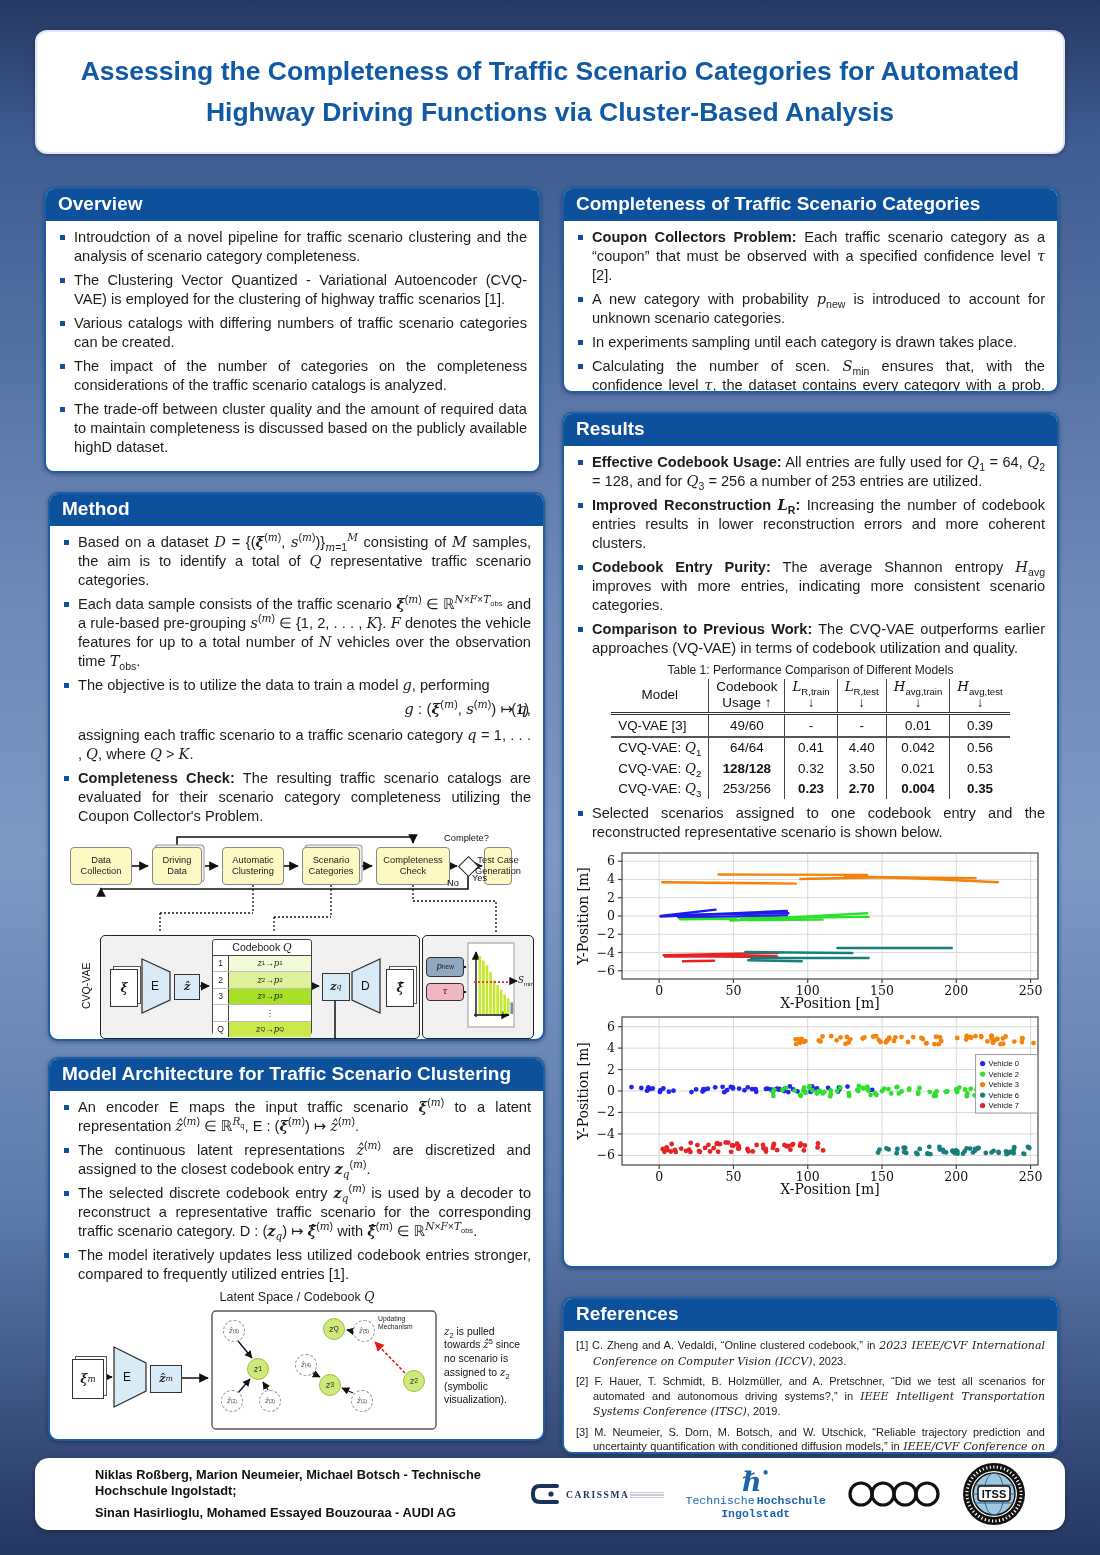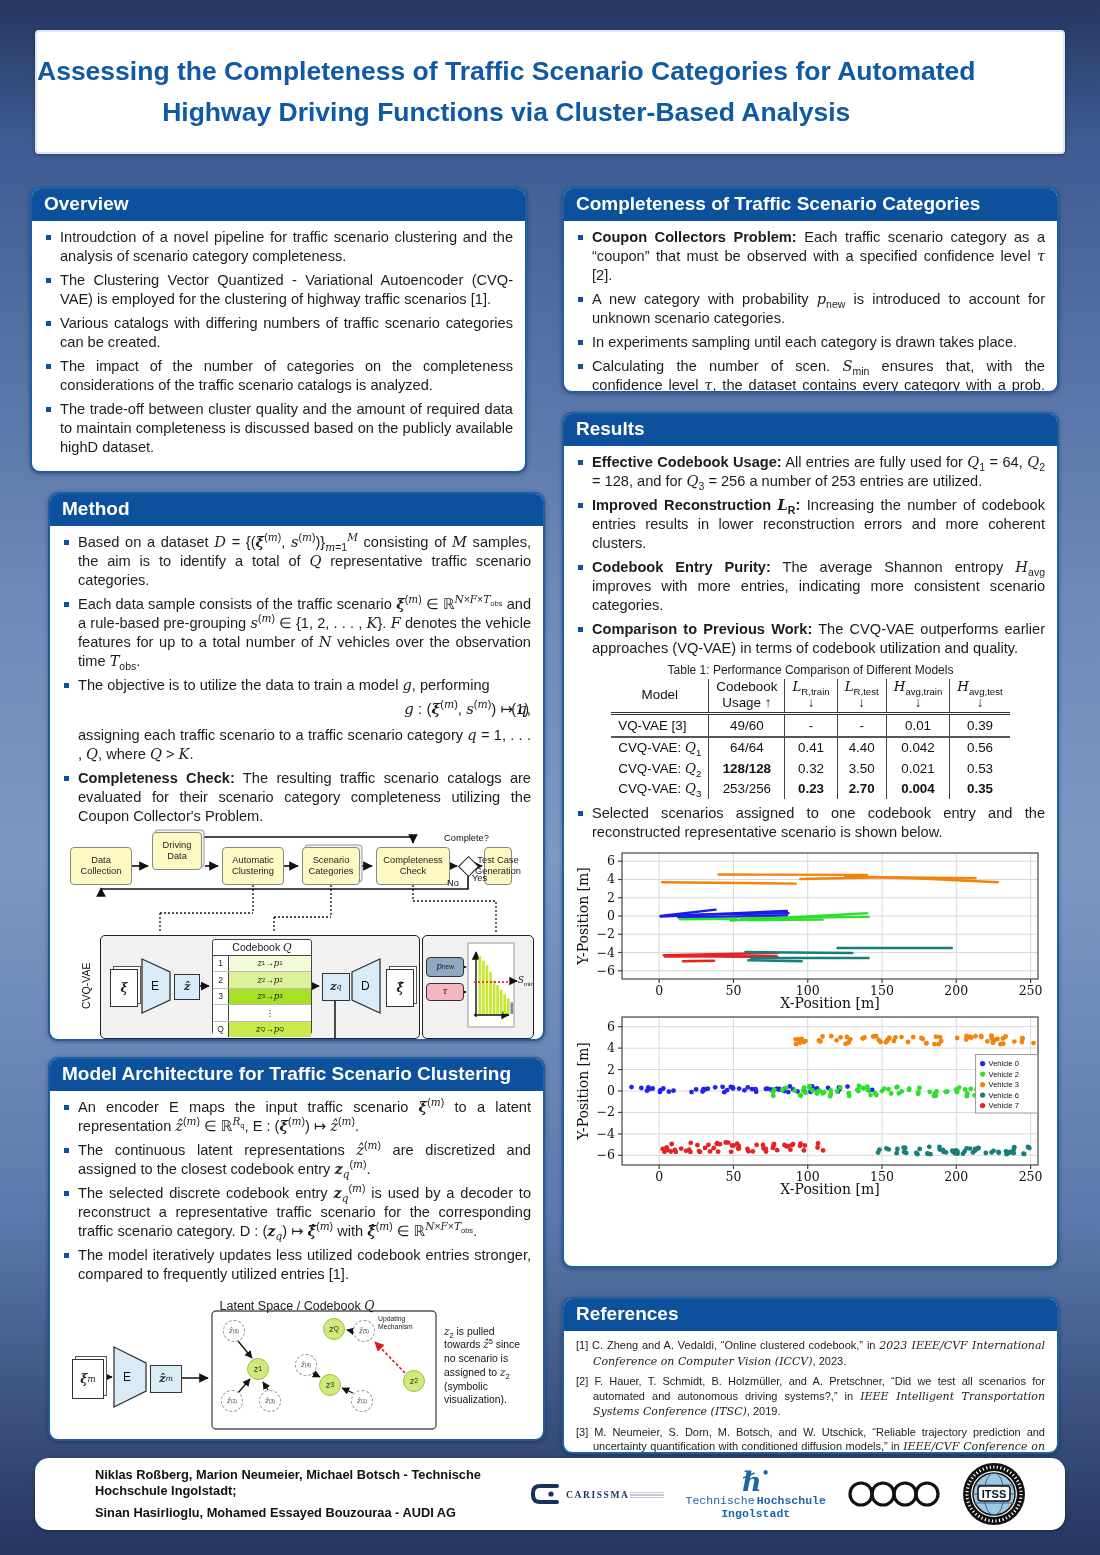--- a/index.html
+++ b/index.html
@@ -1,20 +1,20 @@
 <!DOCTYPE html>
 <html><head>
 <meta charset="utf-8">
 <style>
   html,body{margin:0;padding:0;width:1100px;height:1555px;overflow:hidden;
     font-family:"Liberation Sans",sans-serif;}
   body{position:relative;
     background:linear-gradient(180deg,#253761 0%,#3e5c92 9%,#6e89b8 38%,#7e98c4 55%,#5b7aab 78%,#243560 100%);}
   .title-box{position:absolute;left:35px;top:30px;width:1030px;height:124px;background:#ffffff;
-    border:2px solid #dfe6f2;border-radius:4px;display:flex;align-items:center;justify-content:flex-start;
+    border:2px solid #dfe6f2;border-radius:12px;display:flex;align-items:center;justify-content:center;
     box-shadow:0 1px 4px rgba(0,0,0,.35);box-sizing:border-box;}
   .title-box h1{margin:0;text-align:center;color:#1059a5;font-size:26.5px;line-height:1.55;font-weight:bold;}
   .panel{position:absolute;background:#fff;border:2px solid #1c5fa8;border-radius:10px;box-sizing:border-box;
     overflow:hidden;box-shadow:0 1px 4px rgba(0,0,0,.35);}
   .panel-header{background:#0d519c;color:#fff;font-weight:bold;font-size:19px;padding:4px 12px 6px;}
   .panel-body{padding:7px 12px 4px;font-size:14.6px;color:#1c1c1c;}
   ul.bullets{list-style:none;margin:0;padding:0;}
   ul.bullets li{position:relative;padding-left:16px;margin:0 0 5px 0;text-align:justify;line-height:1.3;}
   ul.bullets li::before{content:"";position:absolute;left:2px;top:7px;width:5px;height:5px;background:#0d519c;}
   .cont{padding-left:16px;text-align:justify;line-height:1.3;margin-bottom:5px;}
@@ -40,21 +40,21 @@
     display:flex;align-items:center;justify-content:center;text-align:center;line-height:1.15;padding:1px;box-sizing:border-box;z-index:3;}
   .stacked{box-shadow:2.5px -2.5px 0 -1px #f2f2f2,2.5px -2.5px 0 0 #999;}
   .flabel{position:absolute;font-size:9.3px;color:#111;z-index:3;}
   .diamond{position:absolute;width:13px;height:13px;border:1.3px solid #111;background:#fff;transform:rotate(45deg);z-index:3;}
   .flow svg.overlay{position:absolute;left:0;top:0;z-index:2;}
   .vlabel{position:absolute;writing-mode:vertical-rl;transform:rotate(180deg);font-size:10.5px;color:#111;
     display:flex;align-items:center;justify-content:center;z-index:3;}
   .pages{position:absolute;border:1.3px solid #333;background:#fff;
     box-shadow:3px -3px 0 -1px #fff,3px -3px 0 0 #555;display:flex;align-items:center;justify-content:center;z-index:3;}
   .bluebox{position:absolute;background:#d9ebf7;border:1.3px solid #333;display:flex;align-items:center;justify-content:center;z-index:3;}
-  .toplabel{position:absolute;font-size:11.5px;z-index:3;margin-top:9px;}
+  .toplabel{position:absolute;font-size:11.5px;z-index:3;}
   .codebook{position:absolute;left:148px;top:108px;width:100px;height:96px;background:#fff;border:1.3px solid #444;
     border-radius:3px;z-index:3;box-sizing:border-box;}
   .cb-head{font-size:10.5px;text-align:center;border-bottom:1px solid #444;height:15px;line-height:15px;}
   .cb-row{display:flex;height:15.5px;border-bottom:1px solid #bbb;font-size:8.5px;align-items:stretch;}
   .cb-row:last-child{border-bottom:none;}
   .cb-idx{width:15px;border-right:1px solid #444;display:flex;align-items:center;justify-content:center;background:#fff;}
   .cb-val{flex:1;display:flex;align-items:center;justify-content:center;}
   .cbr0 .cb-val{background:#f2fad8;} .cbr1 .cb-val{background:#dff09a;} .cbr2 .cb-val{background:#a8e026;}
   .cbr3 .cb-val{background:#fff;} .cbr4 .cb-val{background:#cbe94c;}
   
@@ -86,21 +86,21 @@
 </head>
 <body>
 
 <div class="title-box">
   <h1>
     <span>Assessing the Completeness of Traffic Scenario Categories for Automated</span><br>
     <span>Highway Driving Functions via Cluster-Based Analysis</span>
   </h1>
 </div>
 
-<div class="panel" style="left:30px;top:187px;width:497px;height:286px;">
+<div class="panel" style="left:44px;top:187px;width:497px;height:286px;">
   <div class="panel-header">Overview</div>
   <div class="panel-body">
     <ul class="bullets">
       <li>Introudction of a novel pipeline for traffic scenario clustering and the analysis of scenario category completeness.</li>
       <li>The Clustering Vector Quantized - Variational Autoencoder (CVQ-VAE) is employed for the clustering of highway traffic scenarios [1].</li>
       <li>Various catalogs with differing numbers of traffic scenario categories can be created.</li>
       <li>The impact of the number of categories on the completeness considerations of the traffic scenario catalogs is analyzed.</li>
       <li>The trade-off between cluster quality and the amount of required data to maintain completeness is discussed based on the publicly available highD dataset.</li>
     </ul>
   </div>
@@ -182,21 +182,21 @@
             <rect x="446.45" y="171.4" width="2.7" height="11.6" fill="#6a93b8"></rect>
             <line x1="410" y1="151.1" x2="447" y2="151.1" stroke="#e8274b" stroke-width="1.6" stroke-dasharray="2,2"></line>
           </g>
 
         <line x1="400" y1="136" x2="402" y2="136" stroke="#111" stroke-width="1.4" marker-end="url(#ah)"></line>
         <line x1="400" y1="161" x2="402" y2="161" stroke="#111" stroke-width="1.4" marker-end="url(#ah)"></line>
         <line x1="450" y1="150" x2="453" y2="150" stroke="#111" stroke-width="1.4" marker-end="url(#ah)"></line>
       </svg>
 
       <div class="fnode" style="left:6px;top:16px;width:62px;height:38px;">Data Collection</div>
-      <div class="fnode stacked" style="left:88px;top:1px;width:50px;height:38px;">Driving Data</div>
+      <div class="fnode stacked" style="left:88px;top:16px;width:50px;height:38px;">Driving Data</div>
       <div class="fnode" style="left:158px;top:16px;width:62px;height:38px;">Automatic Clustering</div>
       <div class="fnode stacked" style="left:238px;top:16px;width:58px;height:38px;">Scenario Categories</div>
       <div class="fnode" style="left:312px;top:16px;width:74px;height:38px;">Completeness Check</div>
       <div class="diamond" style="left:397px;top:28px;"></div>
       <div class="fnode" style="left:420px;top:16px;width:28px;height:38px;">Test Case Generation</div>
       <div class="flabel" style="left:380px;top:2px;">Complete?</div>
       <div class="flabel" style="left:408px;top:42px;">Yes</div>
       <div class="flabel" style="left:383px;top:47px;">No</div>
 
       <div class="vlabel" style="left:12px;top:104px;width:20px;height:102px;">CVQ-VAE</div>

